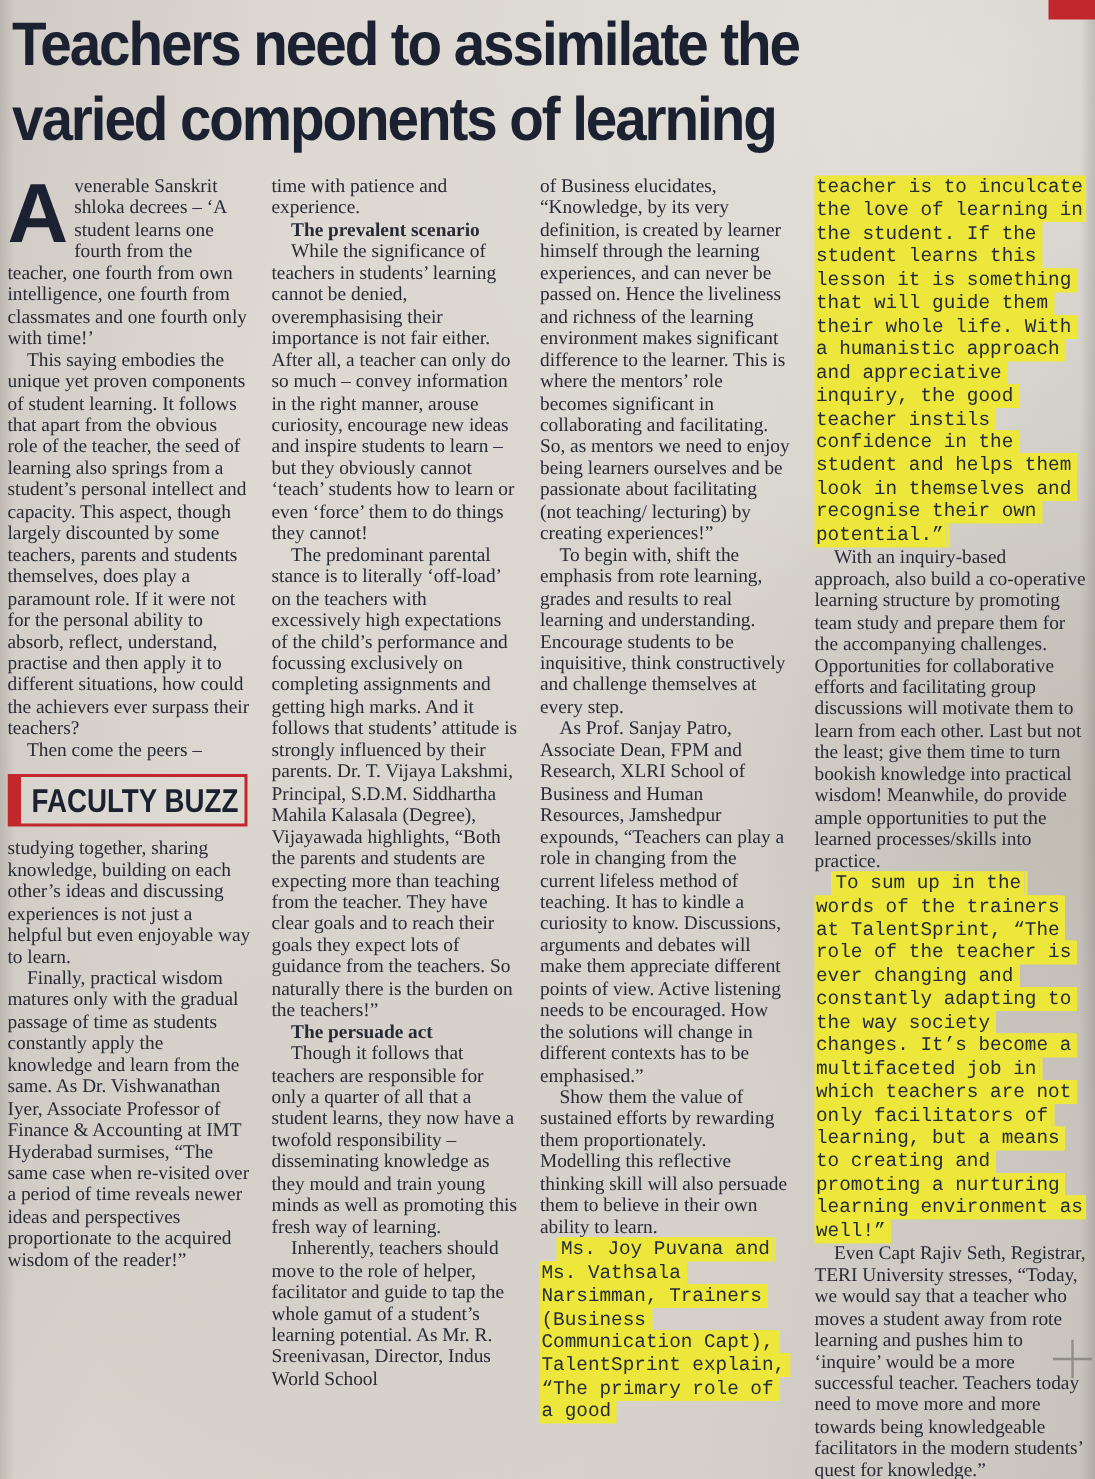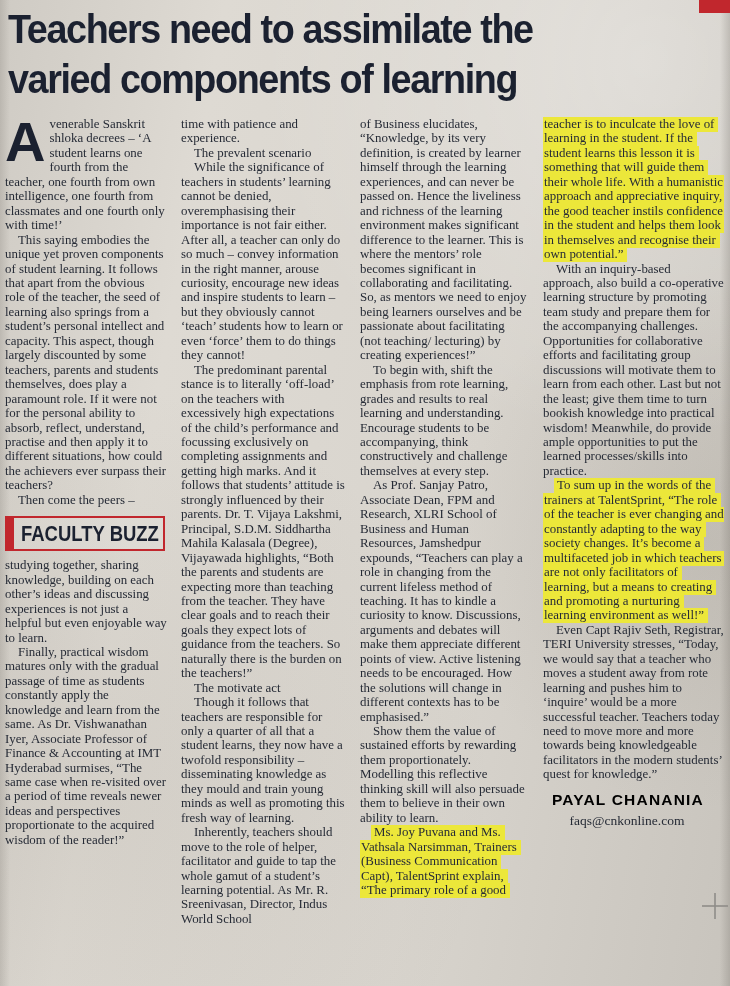--- a/index.html
+++ b/index.html
@@ -31,33 +31,34 @@
 
   .col{position:absolute;top:117px;height:872px;overflow:hidden;
        font-size:12.9px;line-height:14.45px;}
   .col1{left:5px;width:162px;}
   .col2{left:181px;width:166px;}
   .col3{left:360px;width:167px;}
   .col4{left:543px;width:181px;}
   .col p{margin:0;}
   .ind{text-indent:13px;}
   .gap{margin-top:7px;}
-  .h{font-weight:normal;text-indent:13px;}
+  .h{font-weight:bold;text-indent:13px;}
 
   .dropcap{
     float:left;font-family:"Liberation Sans",sans-serif;font-weight:700;
     font-size:56px;line-height:43px;letter-spacing:-2px;
     margin:3px 6px 0 0;color:var(--title);
   }
 
   .hl{
     background:var(--highlight);
     -webkit-box-decoration-break:clone;box-decoration-break:clone;
     padding:0 2px 1px 1px;
     box-shadow:2px 0 0 var(--highlight),-2px 0 0 var(--highlight);
+    font-family:Liberation Mono, monospace;
   }
 
   .buzz{
     margin:9px 2px 7px 0;background:rgba(255,255,255,.12);
     border:2px solid var(--red);border-left:9px solid var(--red);
     padding:4px 3px 4px 7px;
   }
   .buzz-text{
     display:inline-block;font-family:"Liberation Sans",sans-serif;font-weight:700;
     font-size:22px;line-height:23px;color:var(--title);white-space:nowrap;
@@ -92,28 +93,28 @@
   </div>
   <p>studying together, sharing knowledge, building on each other’s ideas and discussing experiences is not just a helpful but even enjoyable way to learn.</p>
   <p class="ind">Finally, practical wisdom matures only with the gradual passage of time as students constantly apply the knowledge and learn from the same. As Dr. Vishwanathan Iyer, Associate Professor of Finance &amp; Accounting at IMT Hyderabad surmises, “The same case when re-visited over a period of time reveals newer ideas and perspectives proportionate to the acquired wisdom of the reader!”</p>
 </div>
 
 <div class="col col2">
   <p>time with patience and experience.</p>
   <p class="h">The prevalent scenario</p>
   <p class="ind">While the significance of teachers in students’ learning cannot be denied, overemphasising their importance is not fair either. After all, a teacher can only do so much – convey information in the right manner, arouse curiosity, encourage new ideas and inspire students to learn – but they obviously cannot ‘teach’ students how to learn or even ‘force’ them to do things they cannot!</p>
   <p class="ind">The predominant parental stance is to literally ‘off-load’ on the teachers with excessively high expectations of the child’s performance and focussing exclusively on completing assignments and getting high marks. And it follows that students’ attitude is strongly influenced by their parents. Dr. T. Vijaya Lakshmi, Principal, S.D.M. Siddhartha Mahila Kalasala (Degree), Vijayawada highlights, “Both the parents and students are expecting more than teaching from the teacher. They have clear goals and to reach their goals they expect lots of guidance from the teachers. So naturally there is the burden on the teachers!”</p>
-  <p class="h">The motivate act</p>
+  <p class="h">The persuade act</p>
   <p class="ind">Though it follows that teachers are responsible for only a quarter of all that a student learns, they now have a twofold responsibility – disseminating knowledge as they mould and train young minds as well as promoting this fresh way of learning.</p>
   <p class="ind">Inherently, teachers should move to the role of helper, facilitator and guide to tap the whole gamut of a student’s learning potential. As Mr. R. Sreenivasan, Director, Indus World School</p>
 </div>
 
 <div class="col col3">
   <p>of Business elucidates, “Knowledge, by its very definition, is created by learner himself through the learning experiences, and can never be passed on. Hence the liveliness and richness of the learning environment makes significant difference to the learner. This is where the mentors’ role becomes significant in collaborating and facilitating. So, as mentors we need to enjoy being learners ourselves and be passionate about facilitating (not teaching/ lecturing) by creating experiences!”</p>
-  <p class="ind">To begin with, shift the emphasis from rote learning, grades and results to real learning and understanding. Encourage students to be accompanying, think constructively and challenge themselves at every step.</p>
+  <p class="ind">To begin with, shift the emphasis from rote learning, grades and results to real learning and understanding. Encourage students to be inquisitive, think constructively and challenge themselves at every step.</p>
   <p class="ind">As Prof. Sanjay Patro, Associate Dean, FPM and Research, XLRI School of Business and Human Resources, Jamshedpur expounds, “Teachers can play a role in changing from the current lifeless method of teaching. It has to kindle a curiosity to know. Discussions, arguments and debates will make them appreciate different points of view. Active listening needs to be encouraged. How the solutions will change in different contexts has to be emphasised.”</p>
   <p class="ind">Show them the value of sustained efforts by rewarding them proportionately. Modelling this reflective thinking skill will also persuade them to believe in their own ability to learn.</p>
   <p class="ind"><span class="hl">Ms. Joy Puvana and Ms. Vathsala Narsimman, Trainers (Business Communication Capt), TalentSprint explain, “The primary role of a good</span></p>
 </div>
 
 <div class="col col4">
   <p><span class="hl">teacher is to inculcate the love of learning in the student. If the student learns this lesson it is something that will guide them their whole life. With a humanistic approach and appreciative inquiry, the good teacher instils confidence in the student and helps them look in themselves and recognise their own potential.”</span></p>
   <p class="ind gap">With an inquiry-based approach, also build a co-operative learning structure by promoting team study and prepare them for the accompanying challenges. Opportunities for collaborative efforts and facilitating group discussions will motivate them to learn from each other. Last but not the least; give them time to turn bookish knowledge into practical wisdom! Meanwhile, do provide ample opportunities to put the learned processes/skills into practice.</p>
   <p class="ind gap"><span class="hl">To sum up in the words of the trainers at TalentSprint, “The role of the teacher is ever changing and constantly adapting to the way society changes. It’s become a multifaceted job in which teachers are not only facilitators of learning, but a means to creating and promoting a nurturing learning environment as well!”</span></p>
   <p class="ind gap">Even Capt Rajiv Seth, Registrar, TERI University stresses, “Today, we would say that a teacher who moves a student away from rote learning and pushes him to ‘inquire’ would be a more successful teacher. Teachers today need to move more and more towards being knowledgeable facilitators in the modern students’ quest for knowledge.”</p>

